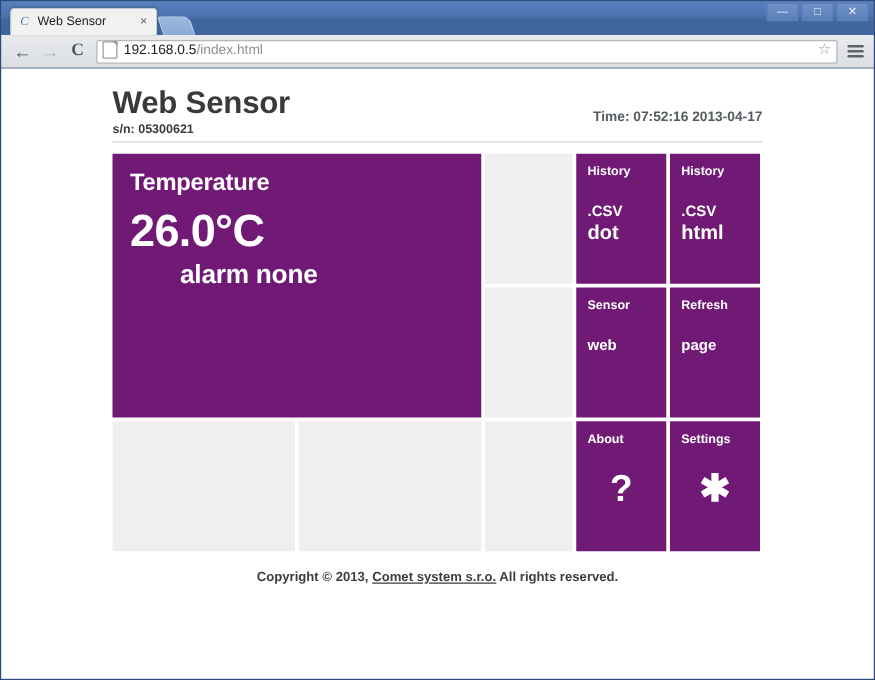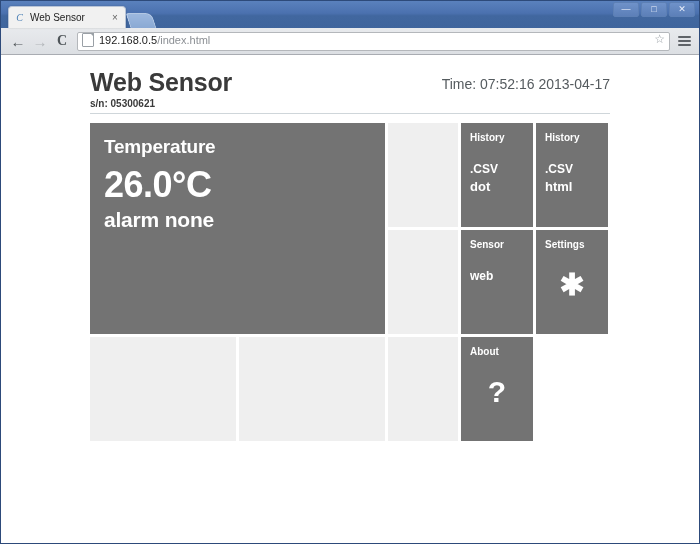--- a/index.html
+++ b/index.html
@@ -240,43 +240,43 @@
   .brand-sn {
     font-size: 10px;
     font-weight: bold;
     color: #3a3a3a;
     line-height: 13px;
     margin-top: 1px;
   }
   .head-time {
     position: absolute;
     right: 0;
-    top: 7px;
-    font-size: 14px;
-    font-weight: normal;
+    top: 19px;
+    font-size: 11px;
+    font-weight: bold;
     color: #555b5f;
     white-space: nowrap;
   }
 
   
   .grid {
     margin-top: 9px;
     display: grid;
     grid-template-columns: 146px 146px 70px 72px 72px;
     grid-template-rows: 104px 104px 104px;
     gap: 3px;
   }
   .tile {
     background: #efefef;
     box-sizing: border-box;
     position: relative;
     overflow: hidden;
   }
   .tile.blue {
-    background: #737373;
+    background: #701a75;
     color: #ffffff;
   }
   .tile.action { cursor: pointer; }
 
   .tile-main {
     grid-column: 1 / span 2;
     grid-row: 1 / span 2;
     padding: 12px 14px;
   }
   .t-label {
@@ -290,20 +290,21 @@
     font-weight: bold;
     line-height: 44px;
     margin-top: 4px;
     letter-spacing: -0.5px;
   }
   .t-alarm {
     font-size: 21px;
     font-weight: bold;
     line-height: 25px;
     letter-spacing: -0.2px;
+    margin-left: 40px;
   }
 
   .tile.spacer-c3-r1 { grid-column: 3; grid-row: 1; }
   .tile.spacer-c3-r2 { grid-column: 3; grid-row: 2; }
   .tile.spacer-c3-r3 { grid-column: 3; grid-row: 3; }
   .tile.spacer-c1-r3 { grid-column: 1; grid-row: 3; }
   .tile.spacer-c2-r3 { grid-column: 2; grid-row: 3; }
 
   .tile.small { padding: 9px 9px; }
   .s-head {
@@ -311,21 +312,21 @@
     font-weight: bold;
     line-height: 12px;
   }
   .s-body {
     margin-top: 16px;
     font-size: 12px;
     font-weight: bold;
     line-height: 19px;
   }
   .s-sub {
-    font-size: 13px;
+    font-size: 16px;
     font-weight: bold;
     line-height: 15px;
   }
   .s-glyph {
     margin-top: 18px;
     font-size: 30px;
     font-weight: bold;
     line-height: 32px;
     text-align: center;
   }
@@ -410,32 +411,39 @@
           <div class="s-head">History</div>
           <div class="s-body">.CSV</div>
           <div class="s-sub">html</div>
         </div>
 
         <div class="tile spacer-c3-r2"></div>
         <div class="tile blue small action">
           <div class="s-head">Sensor</div>
           <div class="s-body">web</div>
         </div>
+        <div class="tile blue small action">
+          <div class="s-head">Refresh</div>
+          <div class="s-body">page</div>
+        </div>
 
         <div class="tile spacer-c1-r3"></div>
         <div class="tile spacer-c2-r3"></div>
         <div class="tile spacer-c3-r3"></div>
         <div class="tile blue small action">
+          <div class="s-head">About</div>
+          <div class="s-glyph">?</div>
+        </div>
+        <div class="tile blue small action">
           <div class="s-head">Settings</div>
           <div class="s-glyph">✱</div>
         </div>
-        <div class="tile blue small action">
-          <div class="s-head">About</div>
-          <div class="s-glyph">?</div>
-        </div>
 
       </div>
 
+      <div class="page-foot">
+        <span>Copyright © 2013, </span><a>Comet system s.r.o.</a><span> All rights reserved.</span>
+      </div>
 
     </div>
   </div>
 
 </div>
 
 </body></html>

